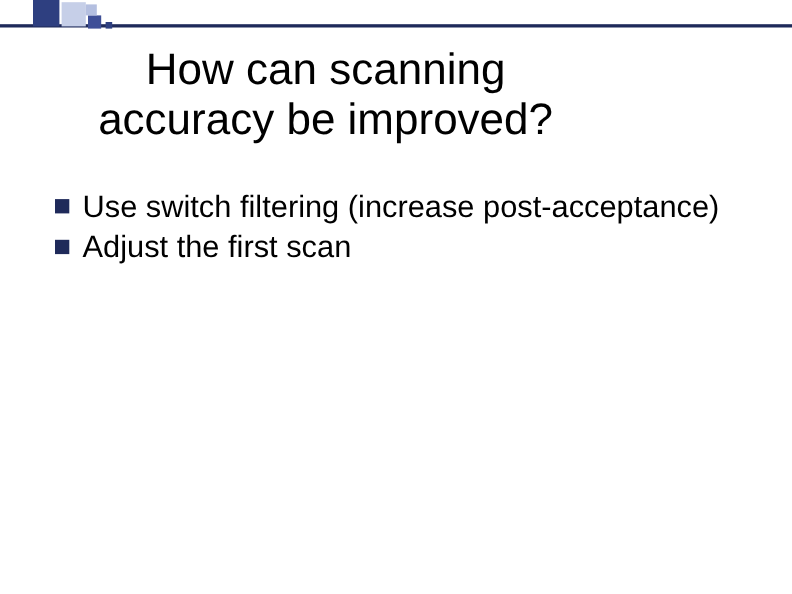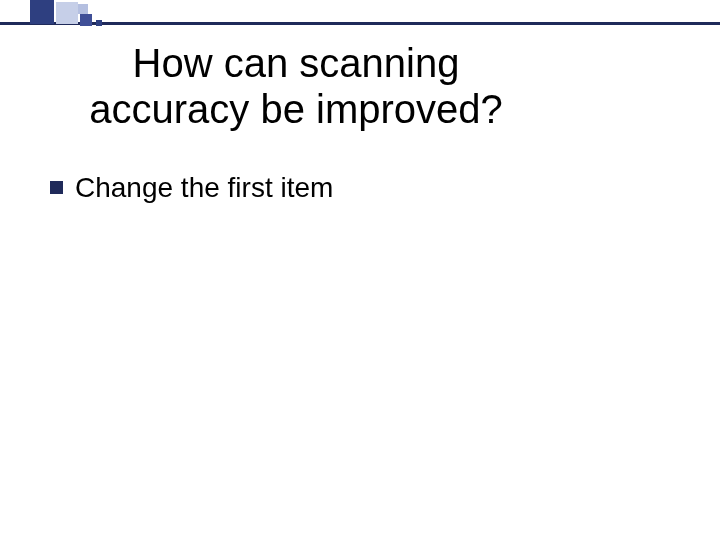--- a/index.html
+++ b/index.html
@@ -81,15 +81,19 @@
   <div class="sq sq3"></div>
   <div class="sq sq4"></div>
   <div class="sq sq5"></div>
 </div>
 
 <h1 class="title">How can scanning accuracy be improved?</h1>
 
 <div class="bullets">
   <div class="item">
     <div class="marker"></div>
-    <div class="text"> Change the first item</div>
+    <div class="text">Use switch filtering (increase post-acceptance)</div>
+  </div>
+  <div class="item">
+    <div class="marker"></div>
+    <div class="text"> Adjust the first scan</div>
   </div>
 </div>
 
 </body></html>

